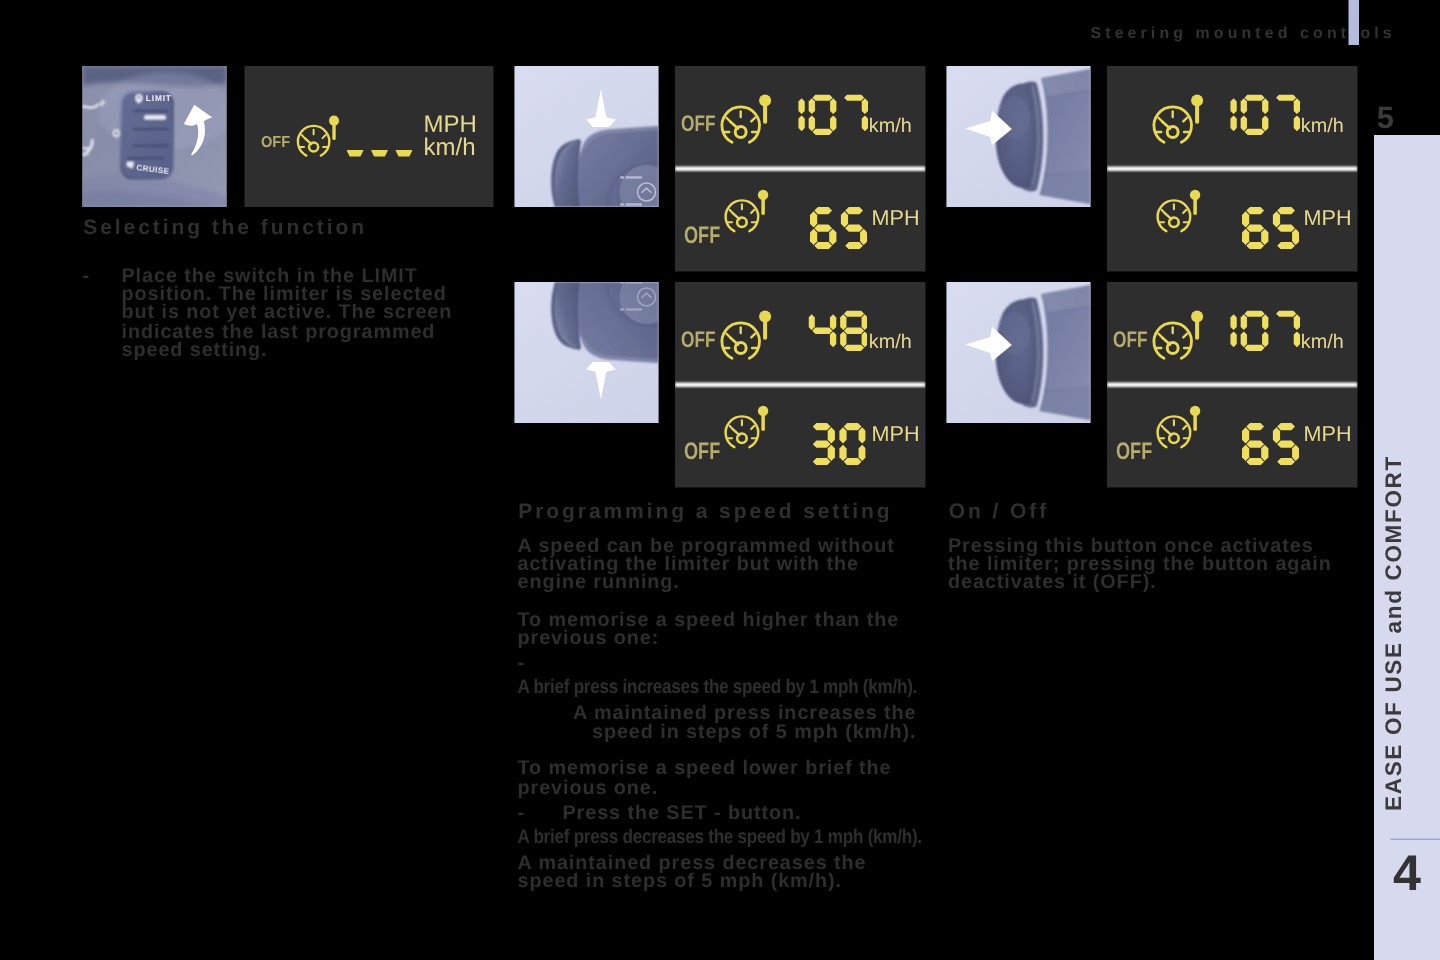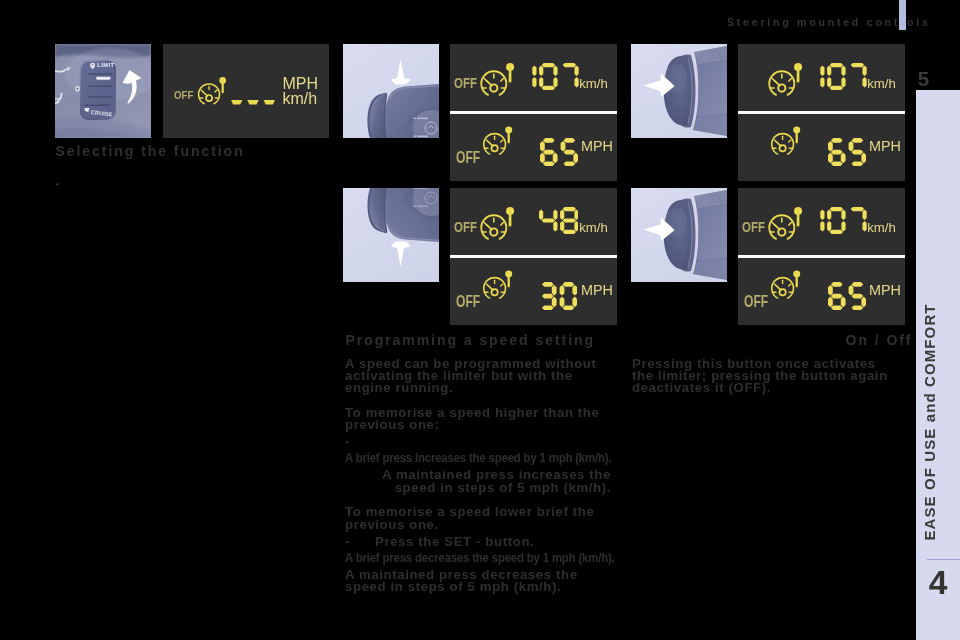--- a/index.html
+++ b/index.html
@@ -560,35 +560,36 @@
         <ellipse cx="45" cy="34" rx="11" ry="14" fill="#6f769c" opacity="0.35"></ellipse>
       </g>
       <path d="M12.5 41.6 L29.1 36.8 L30.4 29.8 L43.6 42.0 L30.4 52.9 L29.1 47.3 Z" fill="#ffffff" filter="url(#sblurS)"></path>
     </svg>
   </div>
 
   <div class="abs" style="left:0;top:0;width:960px;height:640px;pointer-events:none;">
     <div class="h2" style="left:55.5px;top:144px;width:280px;">Selecting the function</div>
     <div class="bullet" style="left:55px;top:177.9px;width:248px;">
       <span class="mk" style="width:26px">-</span>
+      <span class="tx">Place the switch in the LIMIT position. The limiter is selected but is not yet active. The screen indicates the last programmed speed setting.</span>
     </div>
 
     <div class="h2" style="left:345.5px;top:333px;width:280px;">Programming a speed setting</div>
     <div class="bd" style="left:345.0px;top:357.5px;width:266px;">A speed can be programmed without activating the limiter but with the engine running.</div>
     <div class="bd" style="left:345.0px;top:406.7px;width:266px;">To memorise a speed higher than the previous one:</div>
     <div class="bullet" style="left:345.0px;top:435.7px;width:266px;">
       <span class="mk" style="width:30px">-</span>
     </div>
     <div class="bd" style="left:345.0px;top:452.4px;width:320px;letter-spacing:-0.2px;transform:scaleX(0.864);transform-origin:0 0;white-space:nowrap;">A brief press increases the speed by 1 mph (km/h).</div>
     <div class="bd" style="left:345.0px;top:469.3px;width:266px;text-align:right;">A maintained press increases the speed in steps of 5 mph (km/h).</div>
     <div class="bd" style="left:345.0px;top:506.4px;width:266px;">To memorise a speed lower brief the previous one.</div>
     <div class="bullet" style="left:345.0px;top:536.2px;width:266px;">
       <span class="mk" style="width:30px">-</span>
       <span class="tx">Press the SET - button.</span>
     </div>
     <div class="bd" style="left:345.0px;top:552.3px;width:320px;letter-spacing:-0.2px;transform:scaleX(0.864);transform-origin:0 0;white-space:nowrap;">A brief press decreases the speed by 1 mph (km/h).</div>
     <div class="bd" style="left:345.0px;top:569.1px;width:266px;">A maintained press decreases the speed in steps of 5 mph (km/h).</div>
 
-    <div class="h2" style="left:632.5px;top:333px;width:280px;text-align:right;">On / Off</div>
+    <div class="h2" style="left:632.5px;top:333px;width:280px;">On / Off</div>
     <div class="bd" style="left:632.0px;top:357.5px;width:266px;">Pressing this button once activates the limiter; pressing the button again deactivates it (OFF).</div>
   </div>
 
 </div>
 
 </body></html>

